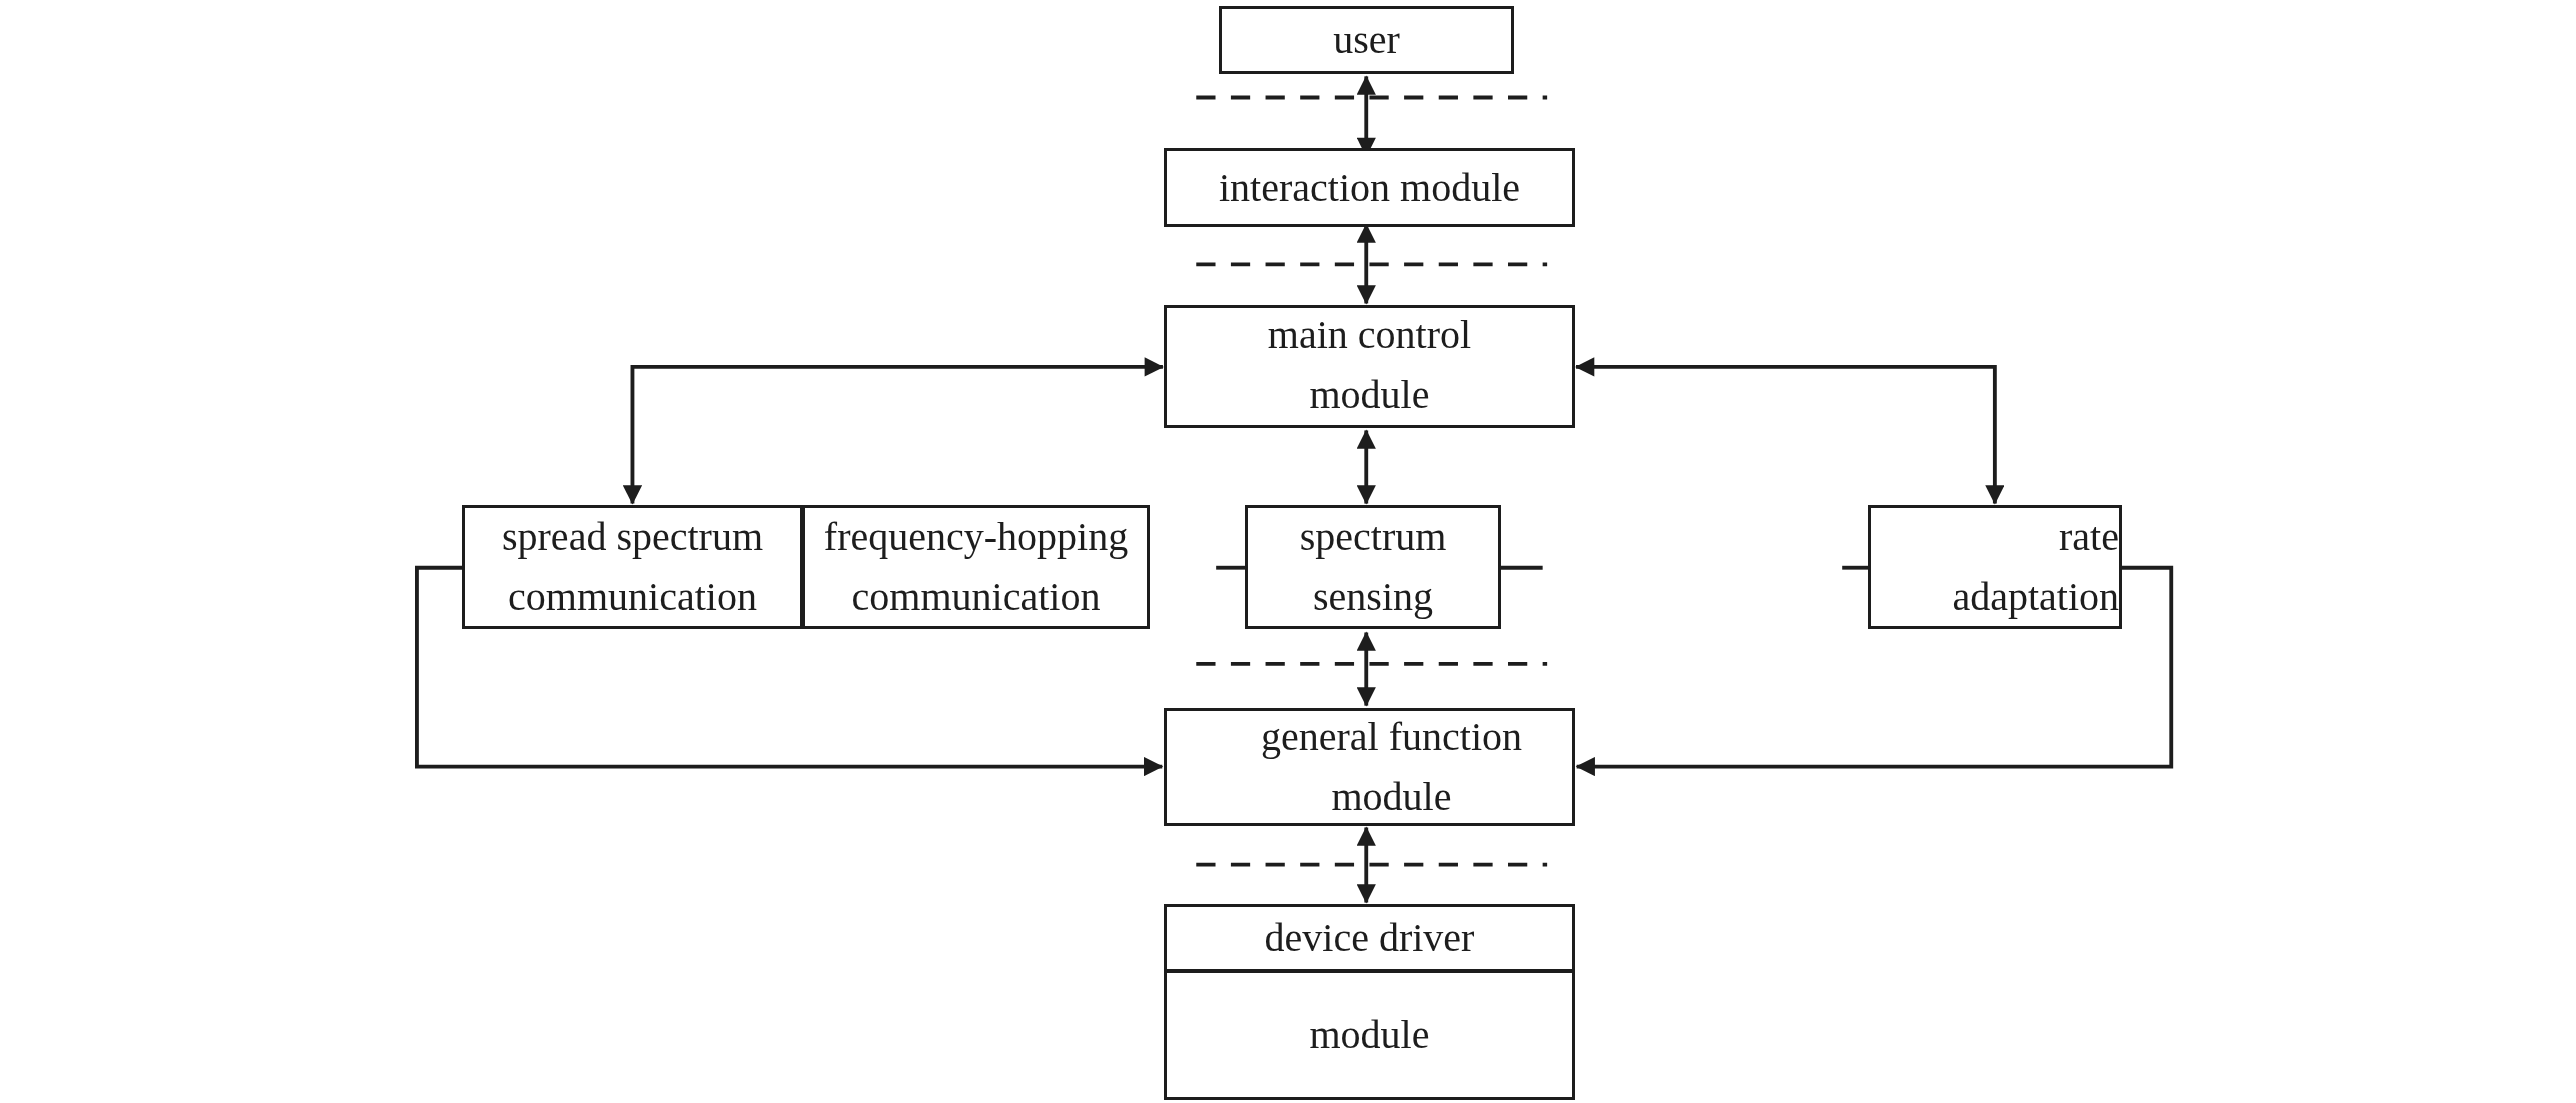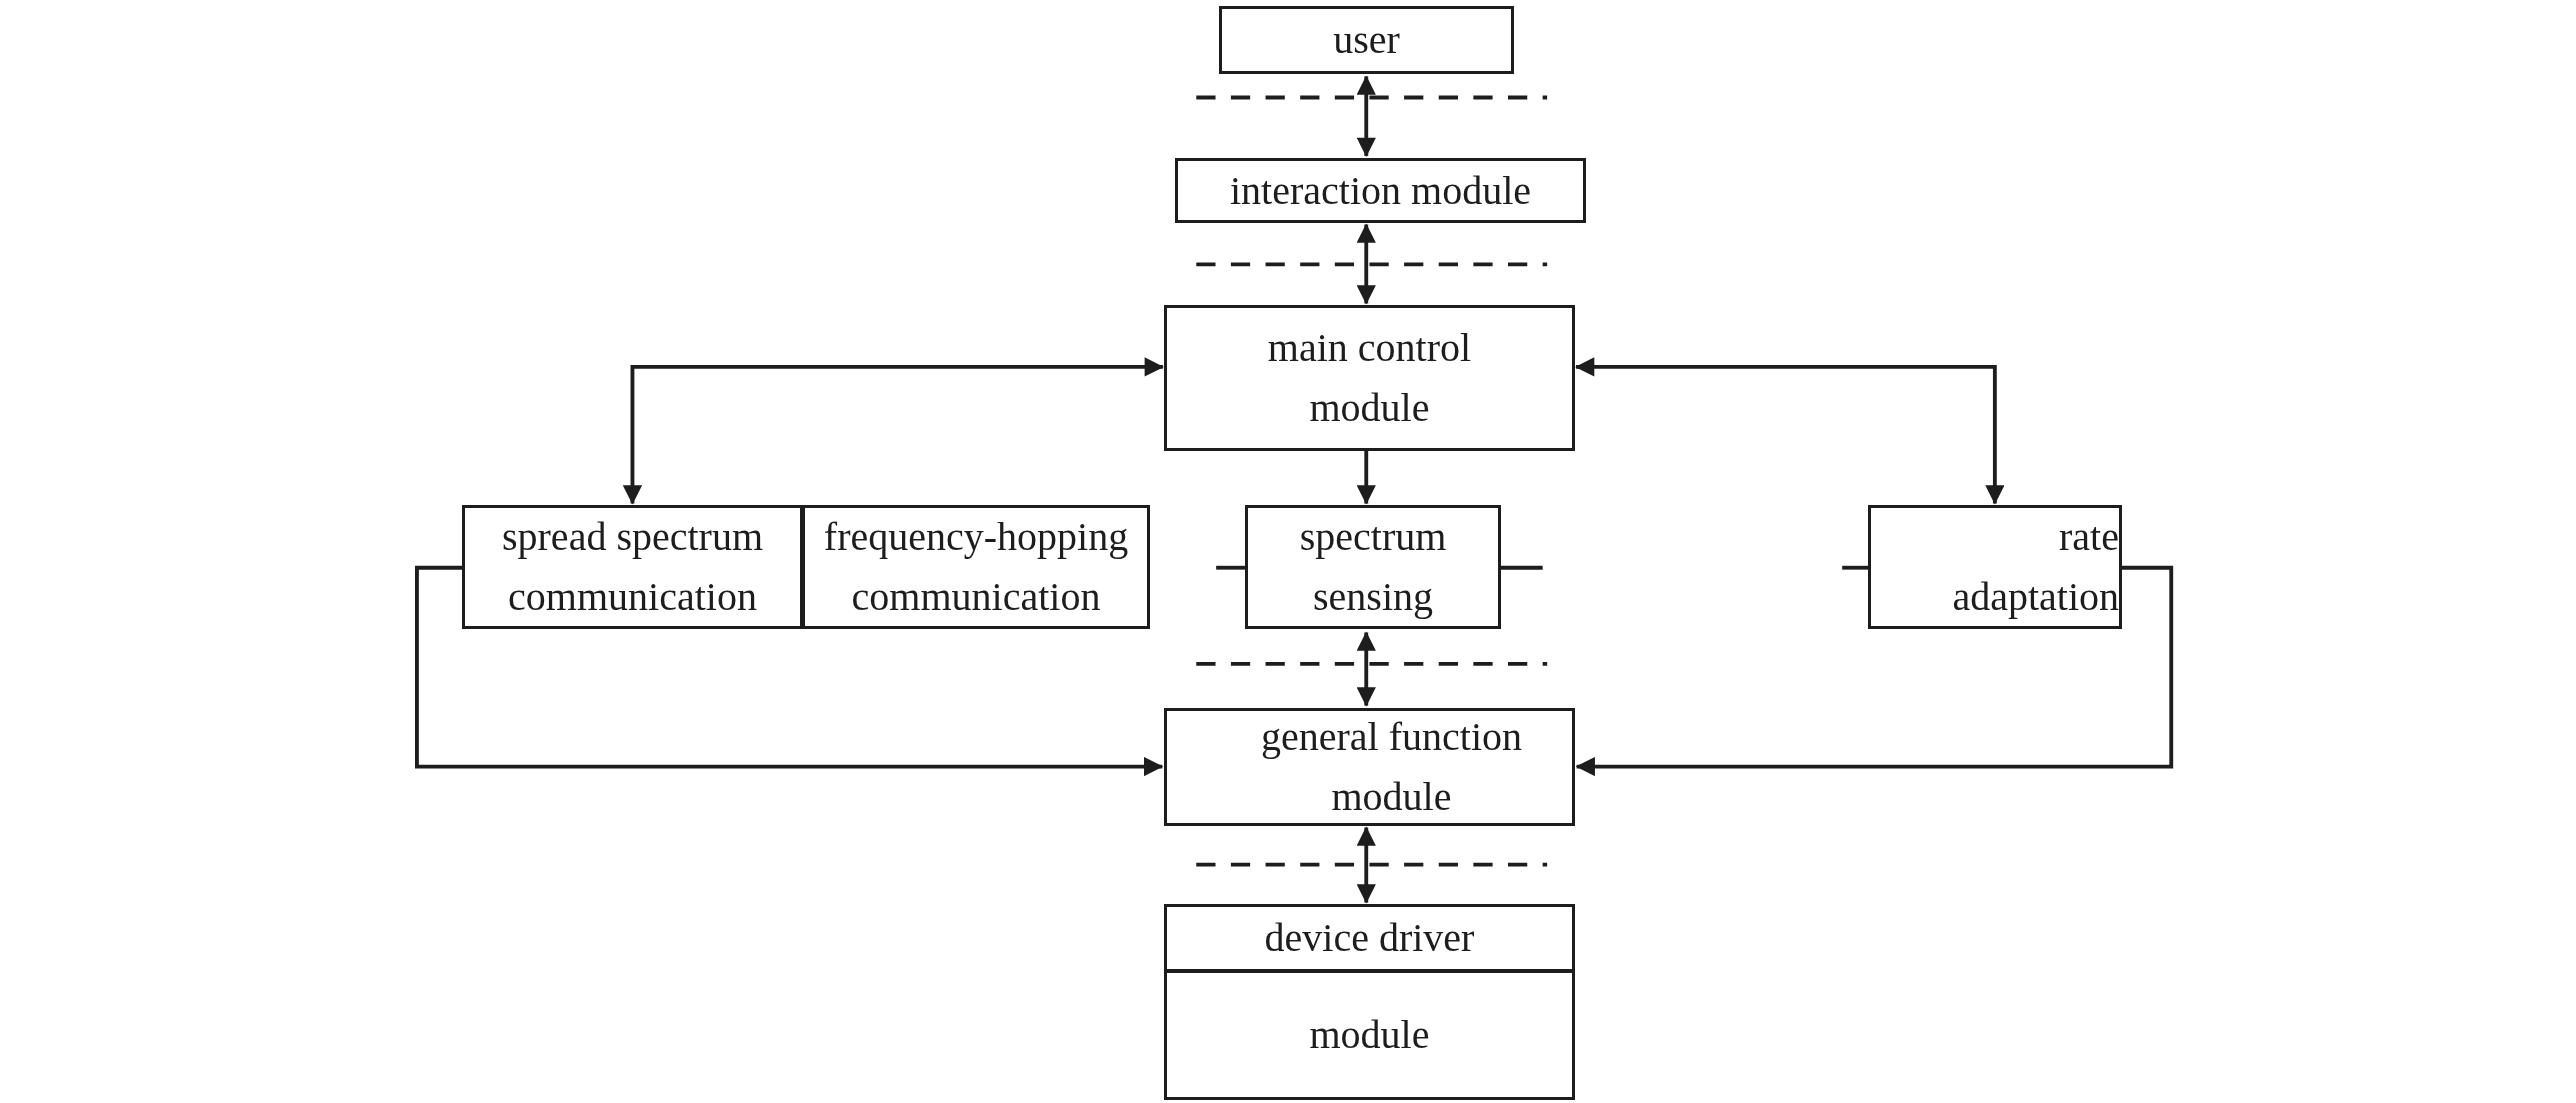--- a/index.html
+++ b/index.html
@@ -72,25 +72,25 @@
     <line x1="1249" y1="885" x2="1284" y2="885" stroke="#1d1d1d" stroke-width="6"></line>
     <line x1="1896" y1="885" x2="1944" y2="885" stroke="#1d1d1d" stroke-width="6"></line>
     <line x1="2337" y1="885" x2="2405" y2="885" stroke="#1d1d1d" stroke-width="6"></line>
     <line x1="2872" y1="885" x2="2915" y2="885" stroke="#1d1d1d" stroke-width="6"></line>
   </svg>
 
   <div class="node" style="left:1219px; top:6.4px; width:295px; height:68px;">
     <span>user</span>
   </div>
 
-  <div class="node" style="left:1164px; top:158px; width:411px; height:65px;margin-left:11px;">
+  <div class="node" style="left:1164px; top:148px; width:411px; height:79px;">
     <span>interaction module</span>
   </div>
 
-  <div class="node" style="left:1164px; top:305px; width:411px; height:146px;">
+  <div class="node" style="left:1164px; top:305px; width:411px; height:123px;justify-content:flex-end;">
     <span>main control</span>
     <span>module</span>
   </div>
 
   <div class="node" style="left:462px; top:505px; width:341px; height:124px;">
     <span>spread spectrum</span>
     <span>communication</span>
   </div>
 
   <div class="node" style="left:802px; top:505px; width:348px; height:124px;">

